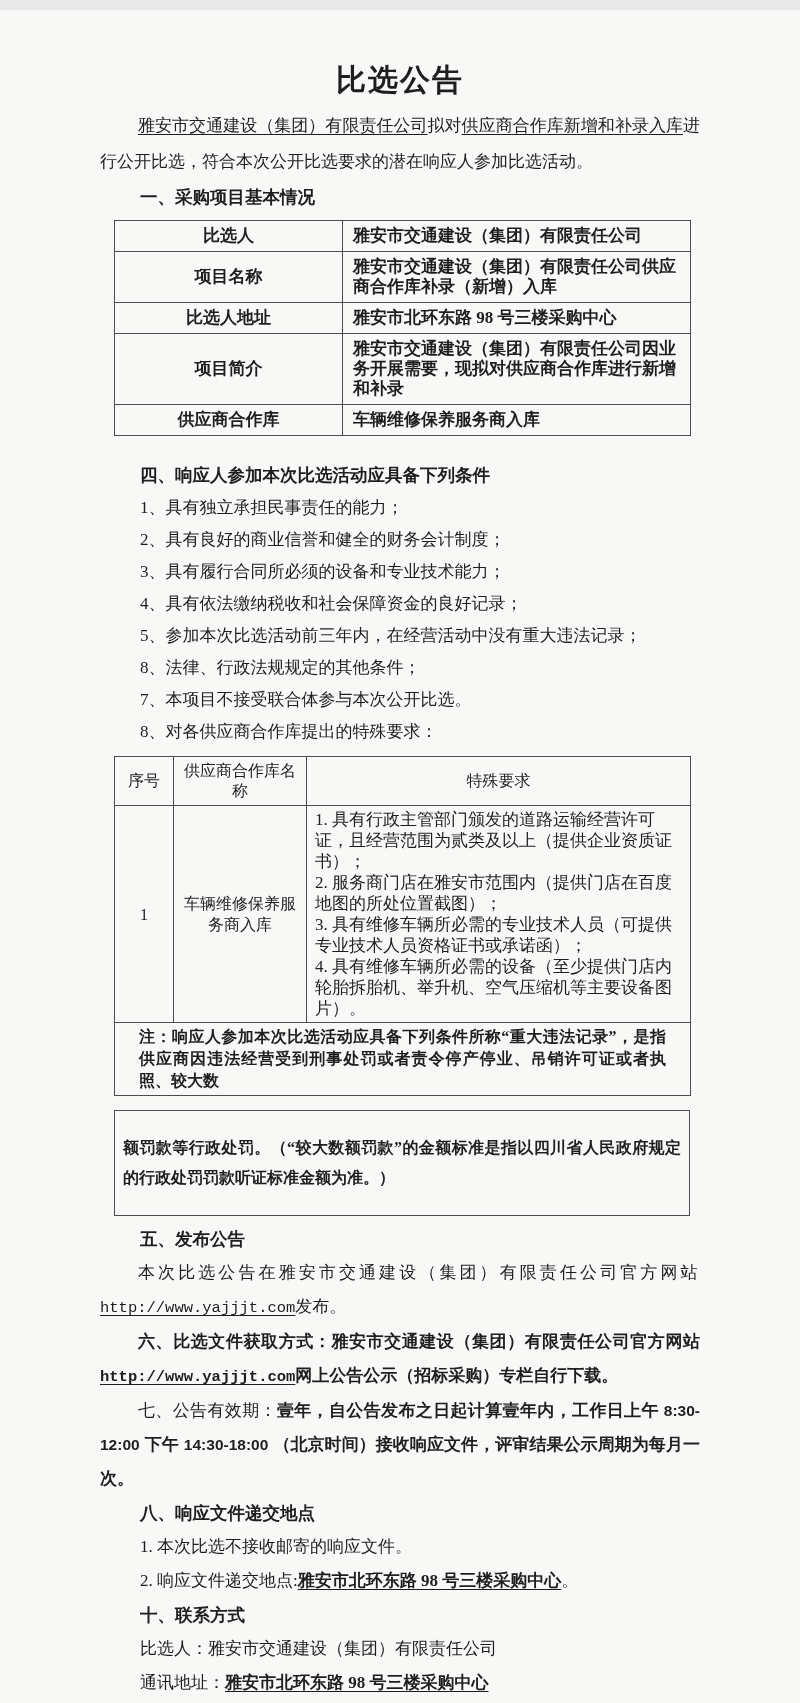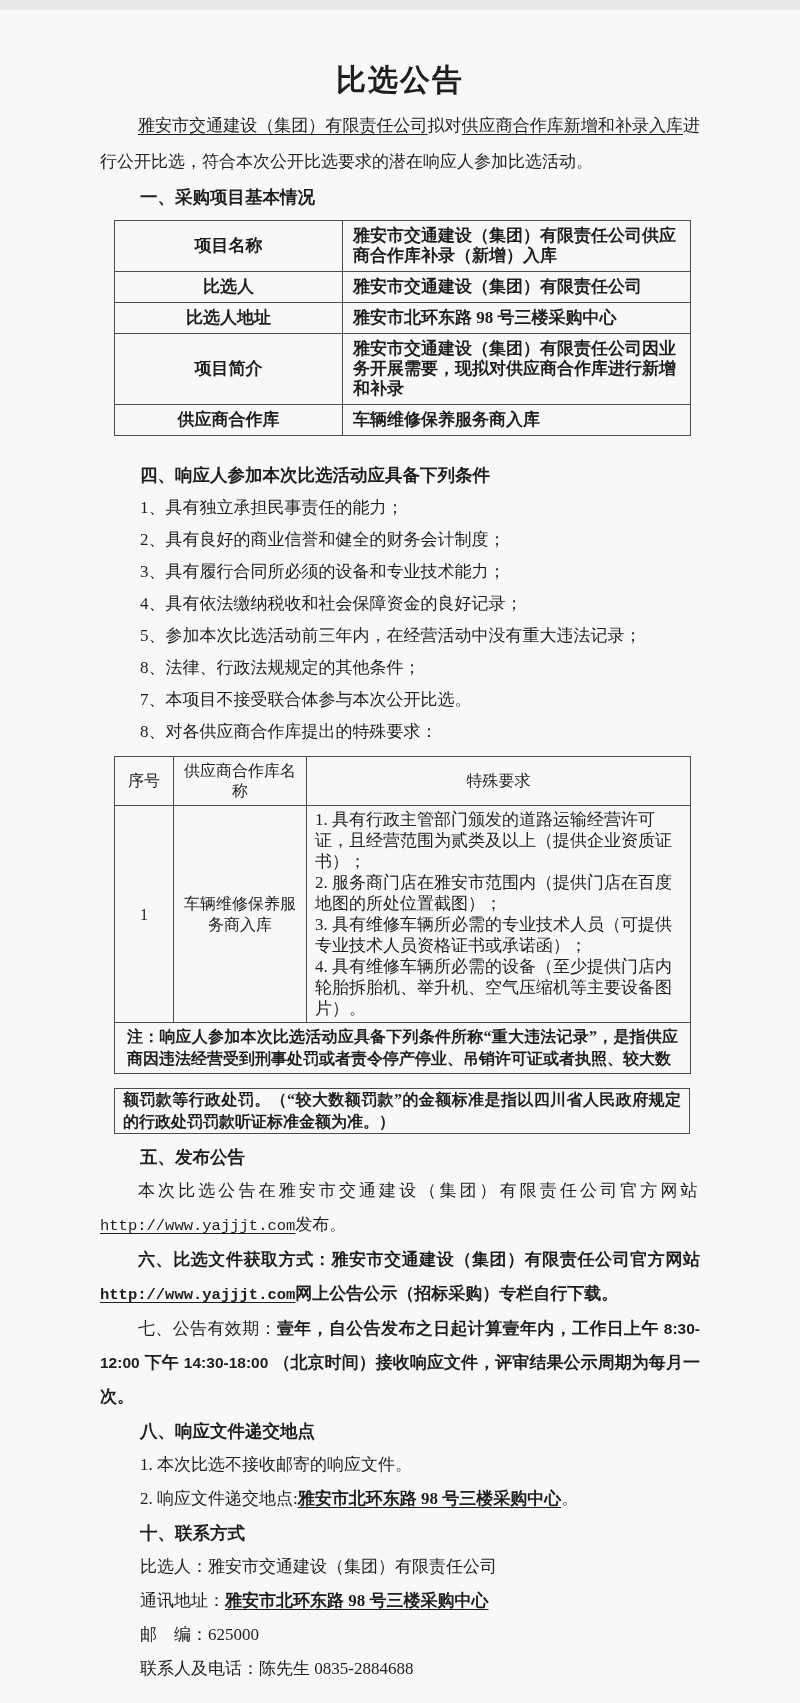--- a/index.html
+++ b/index.html
@@ -45,26 +45,26 @@
   .t2 th{
     border:1px solid #4c4c4c;font-weight:400;font-size:16px;
     line-height:20px;padding:4px 6px;text-align:center;
   }
   .t2 td{border:1px solid #4c4c4c;font-size:16px;}
   .t2 td.cell-no,.t2 td.cell-name{
     text-align:center;vertical-align:middle;line-height:21px;padding:3px 6px;
   }
   .t2 td.cell-req{line-height:21px;font-size:17px;padding:3px 8px;vertical-align:top;}
   .t2 td.note-cell{
-    font-weight:700;font-size:16px;line-height:22px;padding:3px 12px;text-align:justify;
+    font-weight:700;font-size:16px;line-height:22px;padding:3px 24px;text-align:justify;
   }
   .cont-box{
     width:576px;box-sizing:border-box;margin:14px 0 0 14px;
     border:1px solid #4c4c4c;font-weight:700;font-size:16px;
-    line-height:22px;padding:0 8px;text-align:justify;
+    line-height:30px;padding:22px 8px;text-align:justify;
   }
   .spaced{letter-spacing:2.5px;}
   .sec5-start{margin-top:6px;}
   .line34{line-height:34px;}
   .date-line{
     text-align:right;padding-right:18px;margin-top:18px;line-height:34px;
   }
 </style>
 </head>
 <body>
@@ -77,26 +77,26 @@
 
   <p class="h">一、采购项目基本情况</p>
 
   <table class="t1">
     <colgroup>
         <col style="width:228px">
         <col style="width:348px">
       </colgroup>
     <tbody>
         <tr>
+      <td class="lbl">比选人</td>
+      <td>雅安市交通建设（集团）有限责任公司</td>
+    </tr>
+    <tr>
       <td class="lbl">项目名称</td>
       <td>雅安市交通建设（集团）有限责任公司供应商合作库补录（新增）入库</td>
-    </tr>
-    <tr>
-      <td class="lbl">比选人</td>
-      <td>雅安市交通建设（集团）有限责任公司</td>
     </tr>
     <tr>
       <td class="lbl">比选人地址</td>
       <td>雅安市北环东路 98 号三楼采购中心</td>
     </tr>
     <tr>
       <td class="lbl">项目简介</td>
       <td>雅安市交通建设（集团）有限责任公司因业务开展需要，现拟对供应商合作库进行新增和补录</td>
     </tr>
     <tr>

